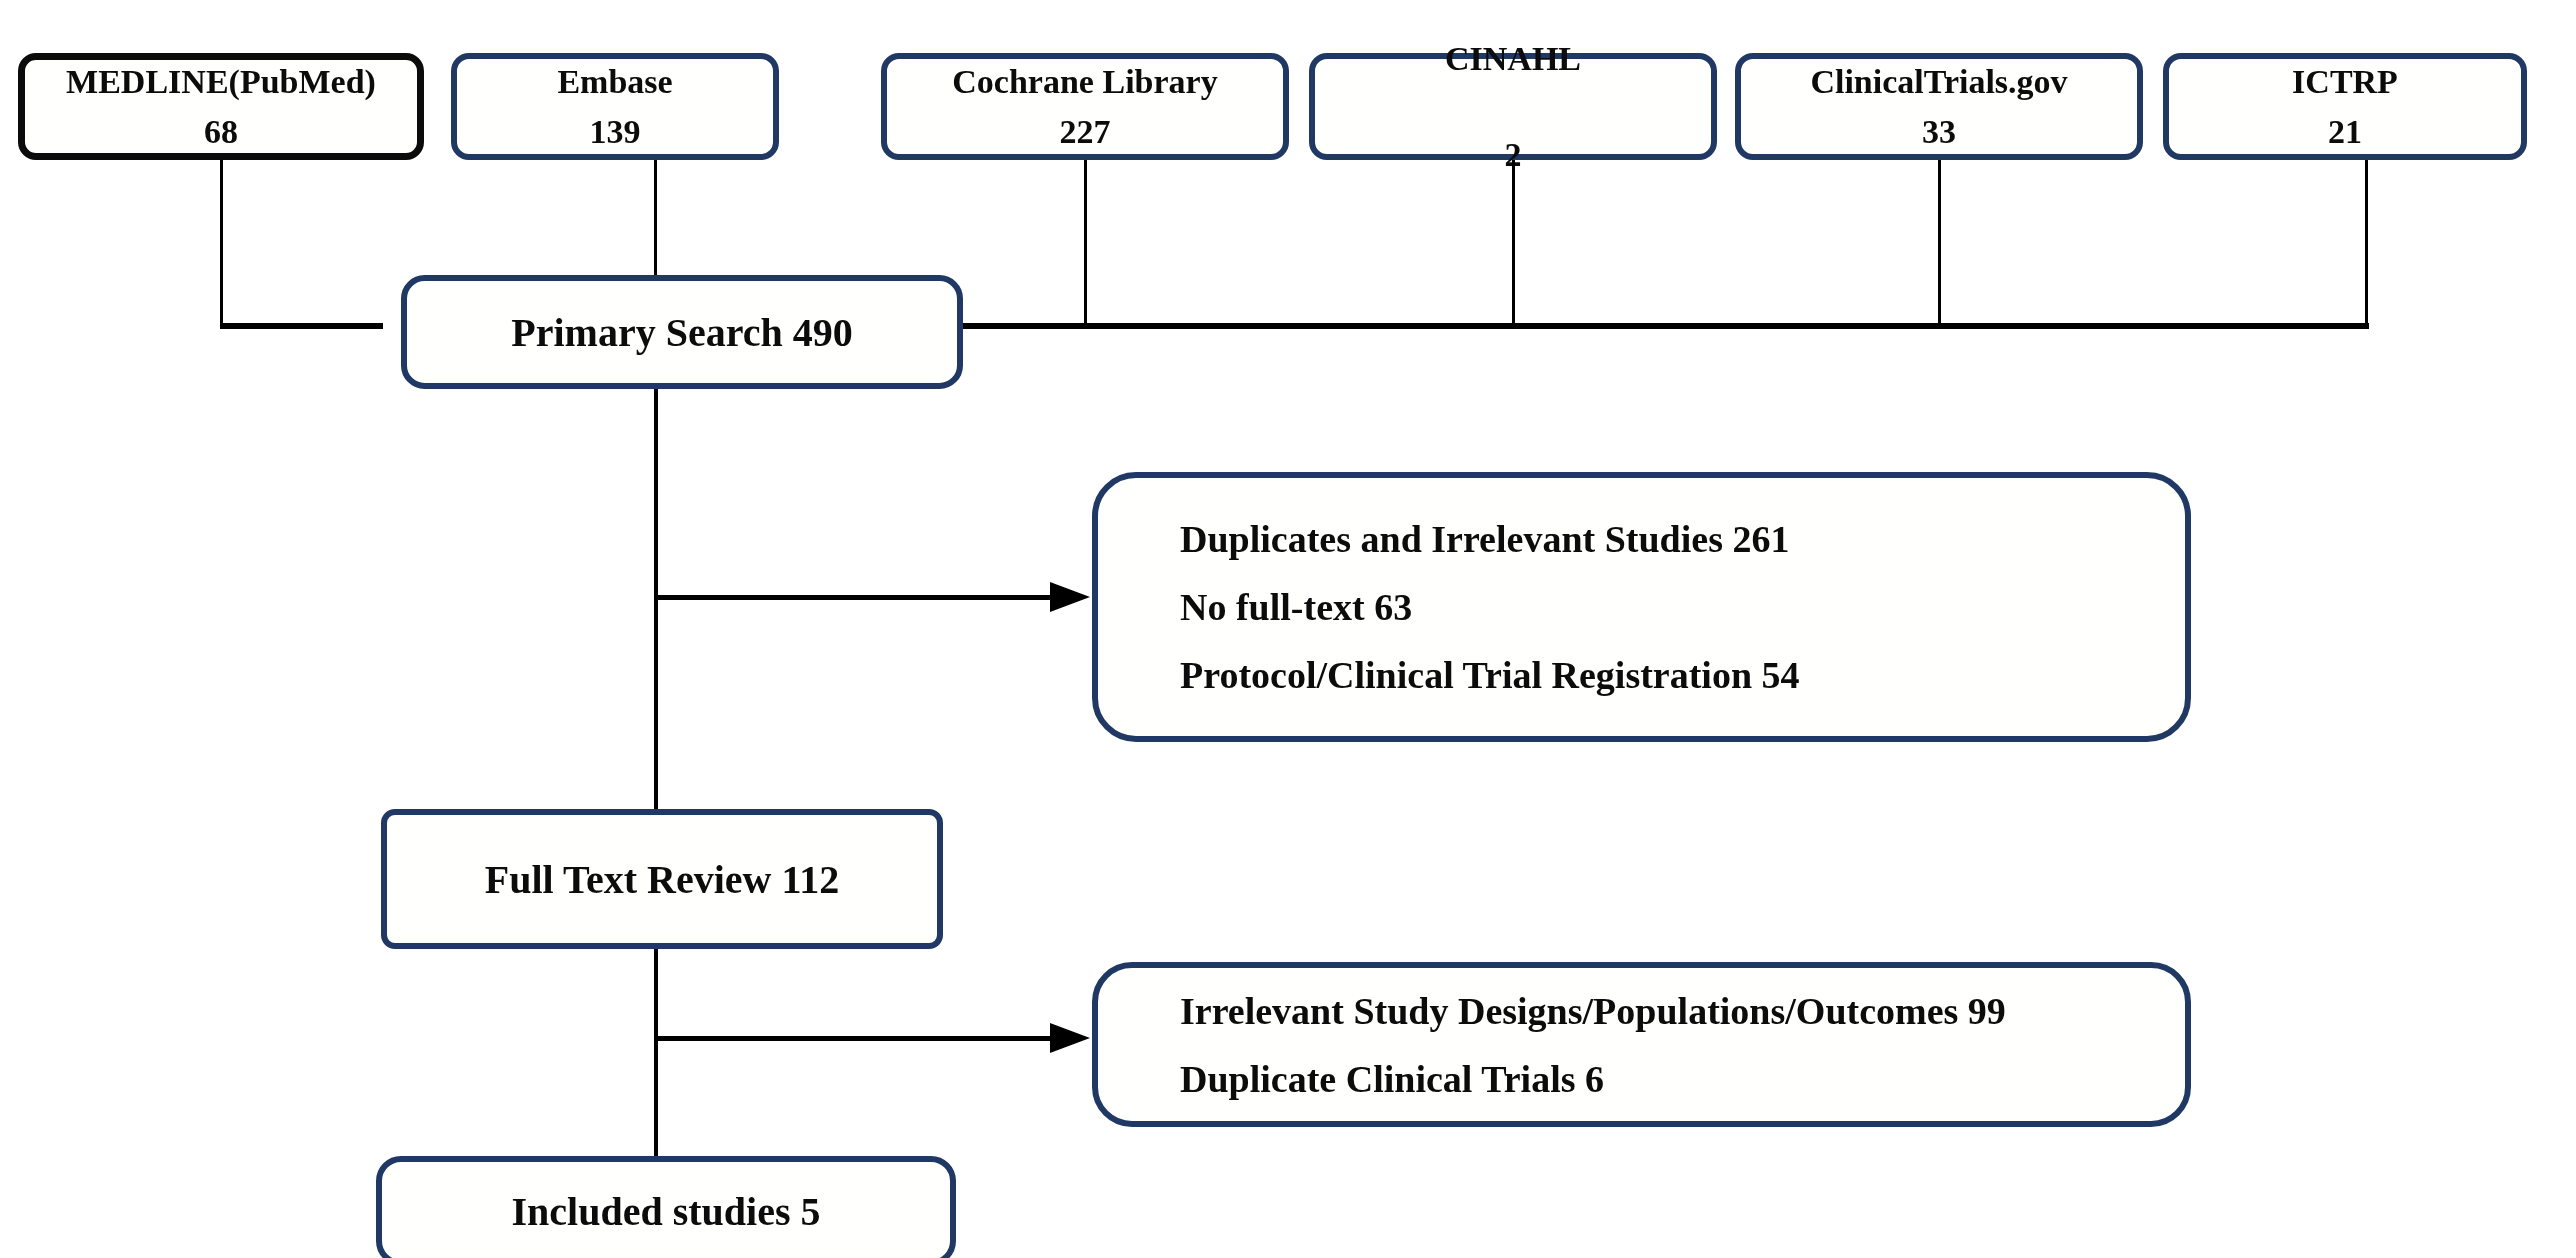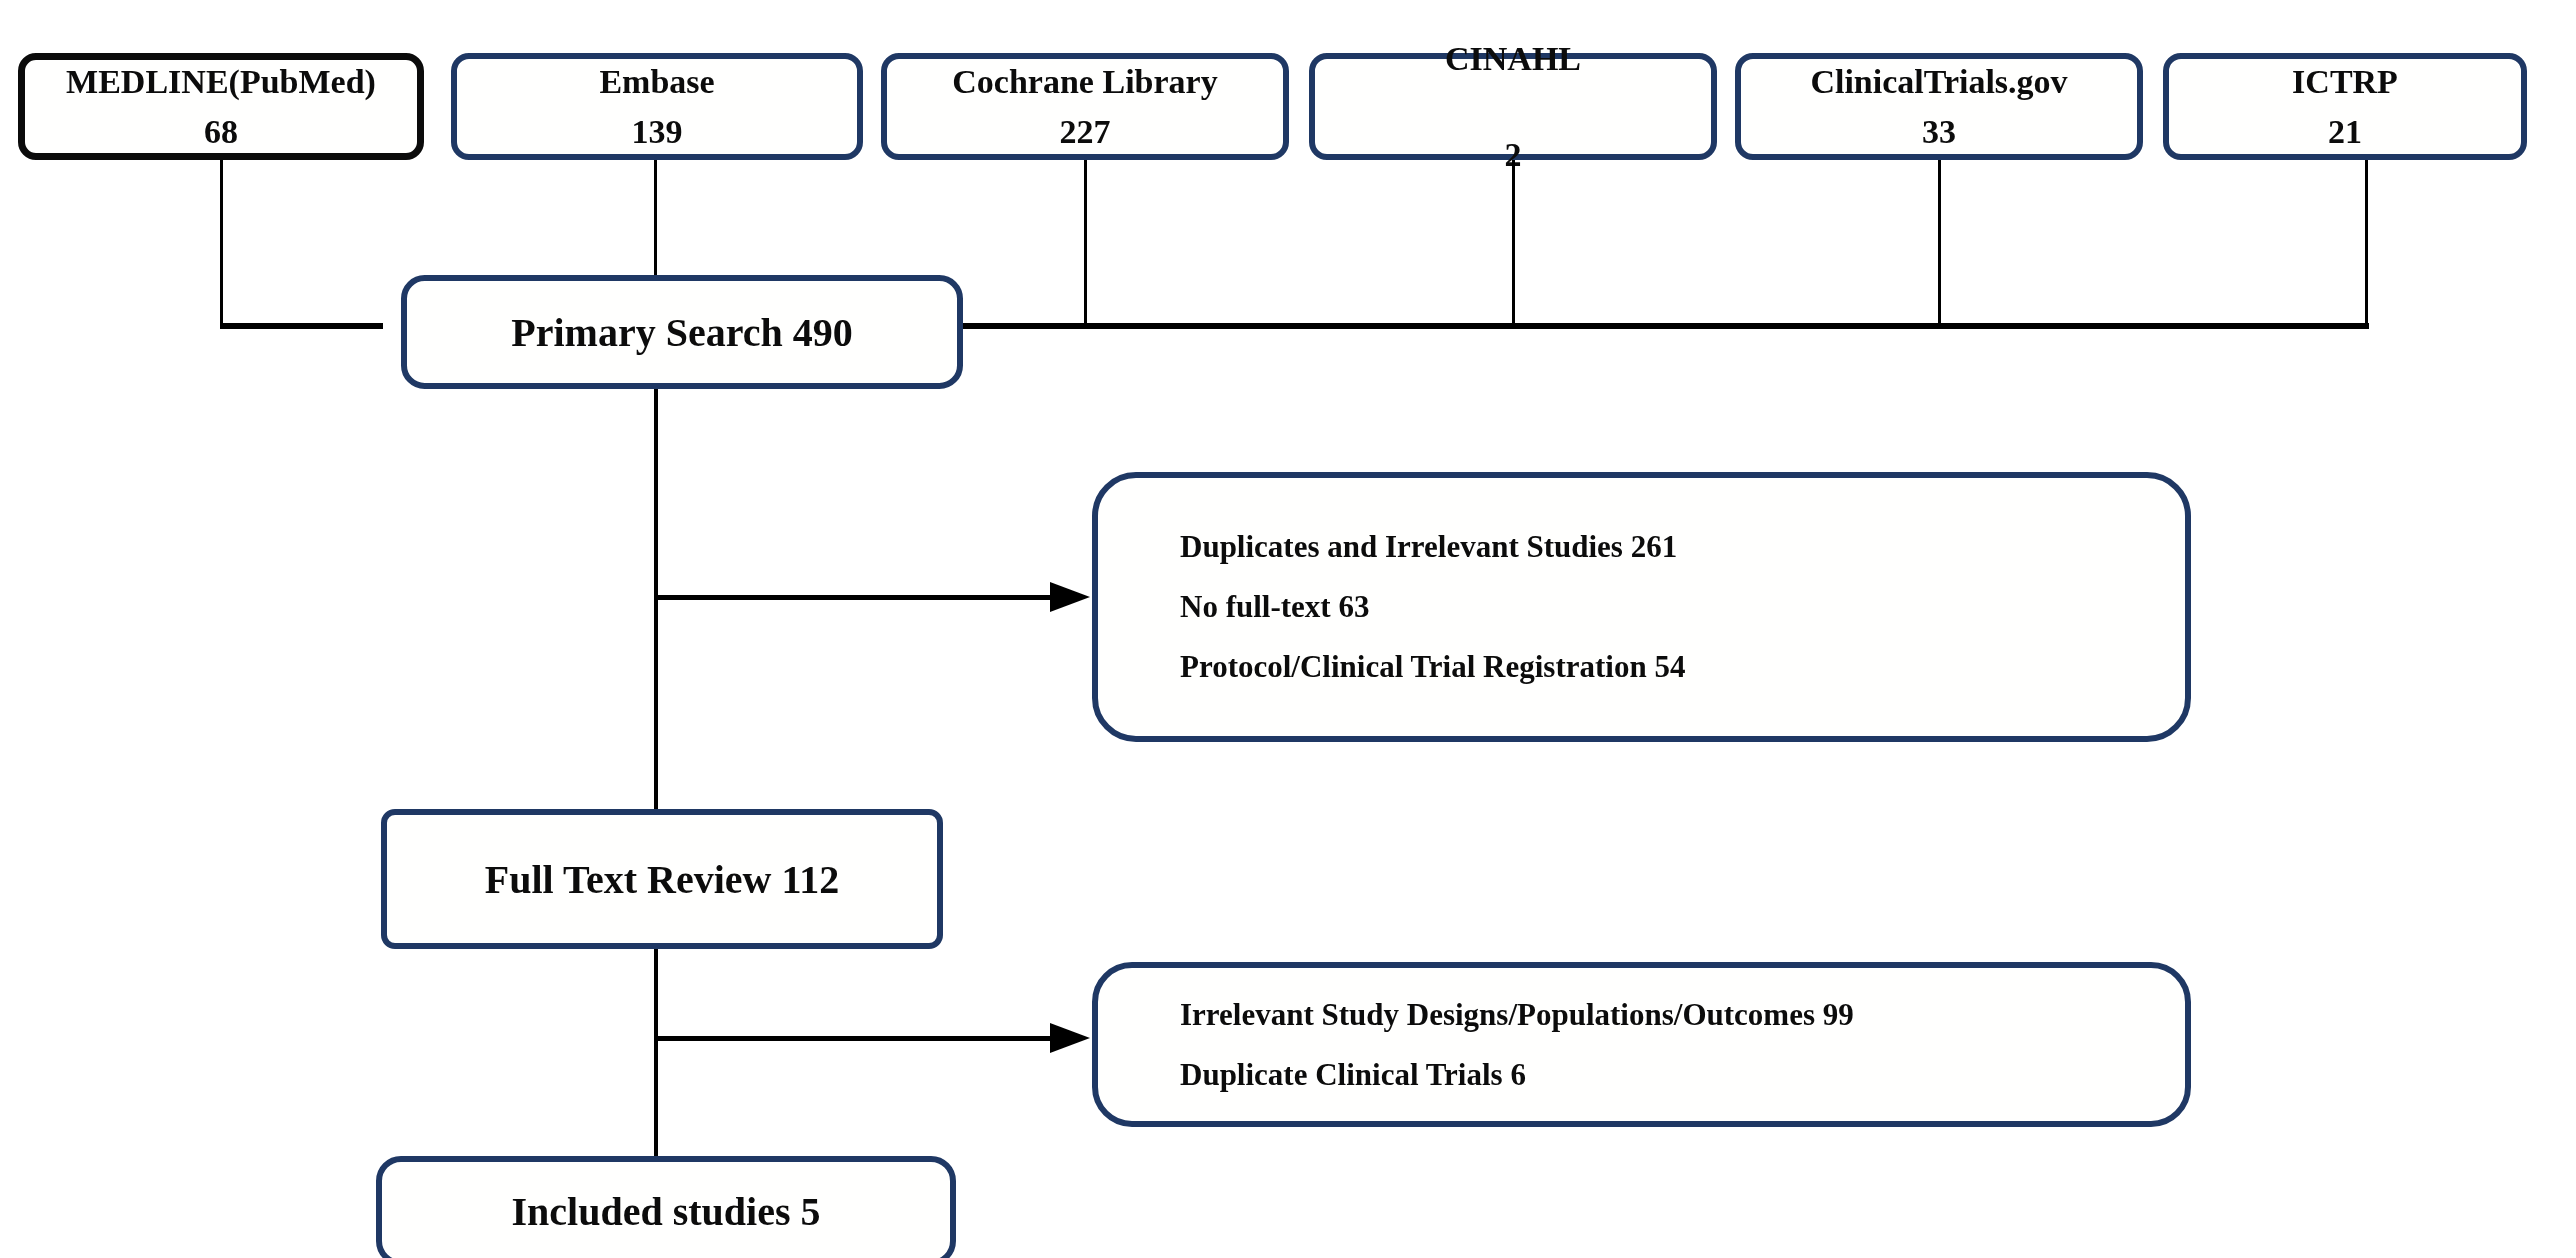--- a/index.html
+++ b/index.html
@@ -43,22 +43,23 @@
   .stage-box {
     border-radius: 23.6px;
     font-size: 40px;
   }
   .exclusion-box {
     border-radius: 44px;
     align-items: flex-start;
     text-align: left;
     padding-left: 82px;
     padding-right: 27px;
-    font-size: 31px;
+    font-size: 38px;
     line-height: 60px;
+    gap: 8px;
   }
   .vline {
     position: absolute;
     width: 2.7px;
     background: #000000;
   }
   .vline.thick {
     width: 3.6px;
   }
   .hline {
@@ -82,21 +83,21 @@
 </style>
 </head>
 <body>
 
 <div id="canvas">
 
   <div class="box source-box black-border" style="left:18px; width:406px;">
     <span>MEDLINE(PubMed)</span>
     <span>68</span>
   </div>
-  <div class="box source-box" style="left:451px; width:412px;">
+  <div class="box source-box" style="left:451px; width:328px;">
     <span>Embase</span>
     <span>139</span>
   </div>
   <div class="box source-box" style="left:881px; width:408px;">
     <span>Cochrane Library</span>
     <span>227</span>
   </div>
   <div class="box source-box" style="left:1309px; width:408px;gap:47px;">
     <span>CINAHL</span>
     <span>2</span>

